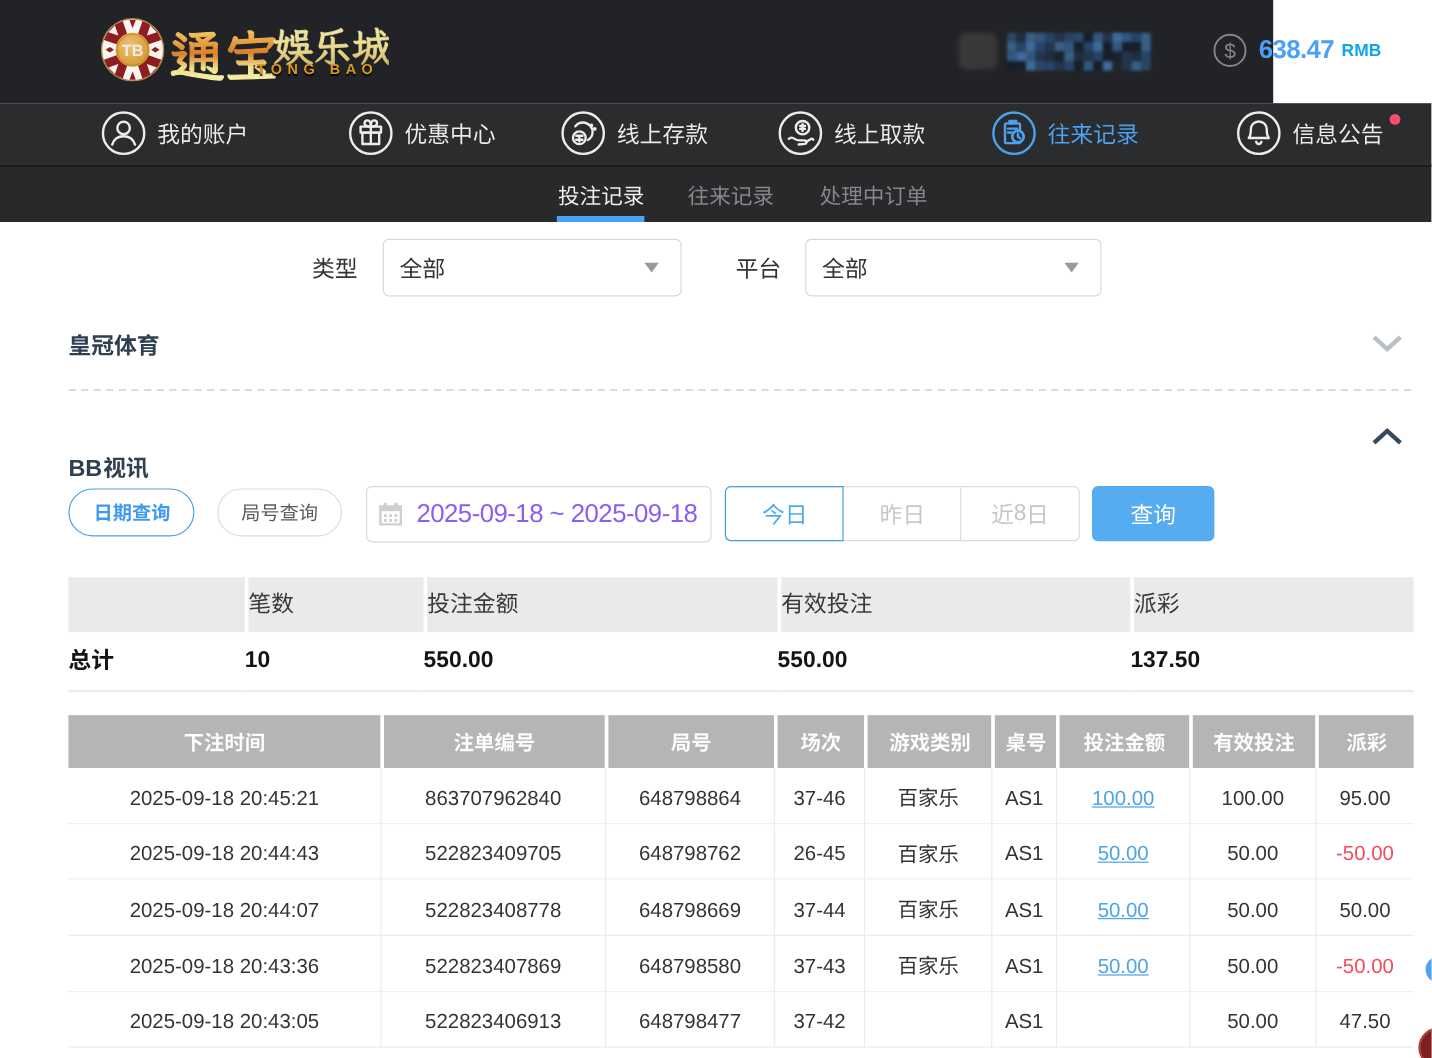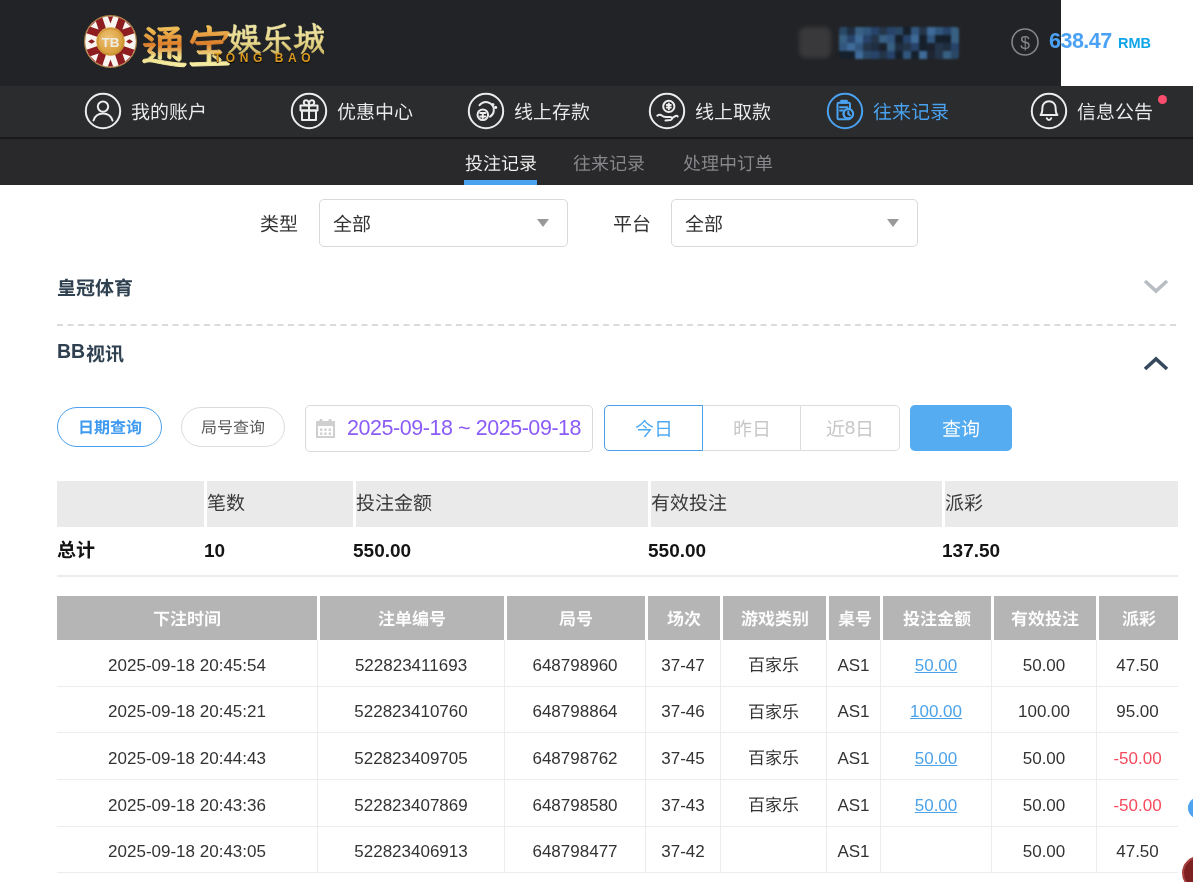--- a/index.html
+++ b/index.html
@@ -405,21 +405,21 @@
       <use href="#g35" x="2000" y="880"></use>
       <use href="#g36" x="3000" y="880"></use>
     </svg>
   </div>
 <svg class="abs" style="left:1143px;top:278px" width="26" height="16" viewBox="0 0 26 16" fill="none" stroke="#b9bdc4" stroke-width="3.6">
     <path d="M2 3L13 13L24 3"></path>
   </svg>
 <svg class="abs" style="left:57px;top:324px" width="1121" height="2">
     <line x1="0" y1="1" x2="1121" y2="1" stroke="#cfcfcf" stroke-width="1.4" stroke-dasharray="6 4.5"></line>
   </svg>
-<div class="abs" style="left:57px;top:340px;display:flex;align-items:flex-end">
+<div class="abs" style="left:57px;top:380px;display:flex;align-items:flex-start">
     <span style="font-size:19.5px;font-weight:bold;color:#2f4050">BB</span>
     <svg class="t" style="width:38.0px;height:19px;margin-left:1px" viewBox="0 0 2000 1000" fill="#2f4050">
       <use href="#g37" x="0" y="880"></use>
       <use href="#g38" x="1000" y="880"></use>
     </svg>
   </div>
 <svg class="abs" style="left:1143px;top:356px" width="26" height="16" viewBox="0 0 26 16" fill="none" stroke="#36495e" stroke-width="3.6">
     <path d="M2 13L13 3L24 13"></path>
   </svg>
 <div class="pill" style="left:57px;top:407px;width:105px;height:40px;border:1px solid #4aa0ee">
@@ -581,63 +581,63 @@
             <use href="#g80" x="1000" y="880"></use>
             <use href="#g76" x="2000" y="880"></use>
             <use href="#g62" x="3000" y="880"></use>
           </svg></td>
         <td><svg class="t" style="width:34.0px;height:17px;" viewBox="0 0 2000 1000" fill="#fdfdfd">
             <use href="#g81" x="0" y="880"></use>
             <use href="#g82" x="1000" y="880"></use>
           </svg></td>
       </tr>
       <tr class="d">
-        <td>2025-09-18 20:45:54</td>
-        <td>522823411693</td>
-        <td>648798960</td>
-        <td>37-47</td>
-        <td><svg class="t" style="width:51.0px;height:17px;" viewBox="0 0 3000 1000" fill="#333">
-            <use href="#g83" x="0" y="880"></use>
-            <use href="#g84" x="1000" y="880"></use>
-            <use href="#g85" x="2000" y="880"></use>
-          </svg></td>
-        <td>AS1</td>
-        <td><a class="amt">50.00</a></td>
-        <td>50.00</td>
-        <td>47.50</td>
-      </tr>
-      <tr class="d">
         <td>2025-09-18 20:45:21</td>
-        <td>522823410760</td>
+        <td>863707962840</td>
         <td>648798864</td>
         <td>37-46</td>
         <td><svg class="t" style="width:51.0px;height:17px;" viewBox="0 0 3000 1000" fill="#333">
             <use href="#g83" x="0" y="880"></use>
             <use href="#g84" x="1000" y="880"></use>
             <use href="#g85" x="2000" y="880"></use>
           </svg></td>
         <td>AS1</td>
         <td><a class="amt">100.00</a></td>
         <td>100.00</td>
         <td>95.00</td>
       </tr>
       <tr class="d">
         <td>2025-09-18 20:44:43</td>
         <td>522823409705</td>
         <td>648798762</td>
-        <td>37-45</td>
+        <td>26-45</td>
         <td><svg class="t" style="width:51.0px;height:17px;" viewBox="0 0 3000 1000" fill="#333">
             <use href="#g83" x="0" y="880"></use>
             <use href="#g84" x="1000" y="880"></use>
             <use href="#g85" x="2000" y="880"></use>
           </svg></td>
         <td>AS1</td>
         <td><a class="amt">50.00</a></td>
         <td>50.00</td>
         <td><span class="red">-50.00</span></td>
+      </tr>
+      <tr class="d">
+        <td>2025-09-18 20:44:07</td>
+        <td>522823408778</td>
+        <td>648798669</td>
+        <td>37-44</td>
+        <td><svg class="t" style="width:51.0px;height:17px;" viewBox="0 0 3000 1000" fill="#333">
+            <use href="#g83" x="0" y="880"></use>
+            <use href="#g84" x="1000" y="880"></use>
+            <use href="#g85" x="2000" y="880"></use>
+          </svg></td>
+        <td>AS1</td>
+        <td><a class="amt">50.00</a></td>
+        <td>50.00</td>
+        <td>50.00</td>
       </tr>
       <tr class="d">
         <td>2025-09-18 20:43:36</td>
         <td>522823407869</td>
         <td>648798580</td>
         <td>37-43</td>
         <td><svg class="t" style="width:51.0px;height:17px;" viewBox="0 0 3000 1000" fill="#333">
             <use href="#g83" x="0" y="880"></use>
             <use href="#g84" x="1000" y="880"></use>
             <use href="#g85" x="2000" y="880"></use>

